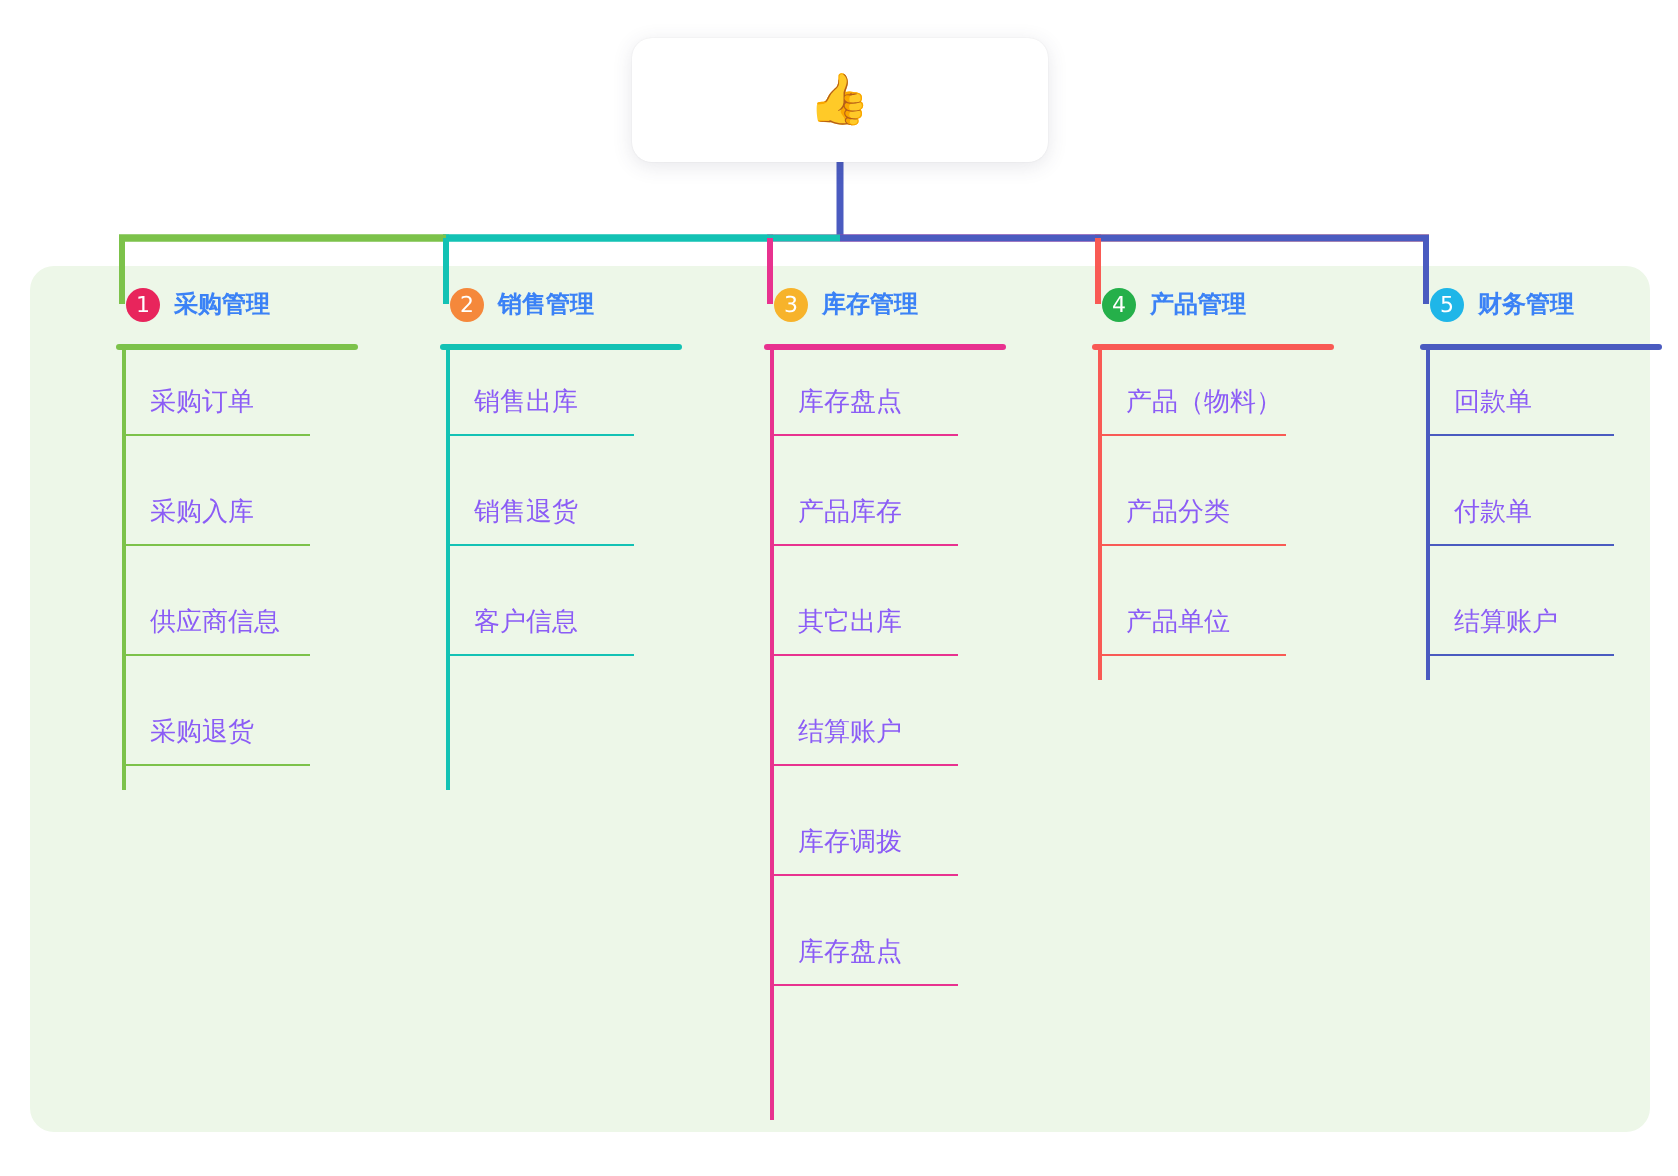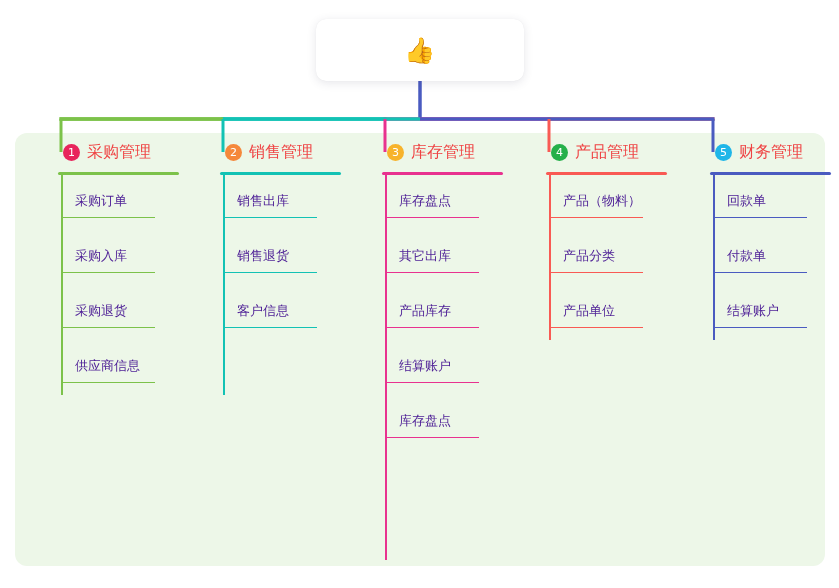--- a/index.html
+++ b/index.html
@@ -99,23 +99,24 @@
     height: 17px;
     border-radius: 50%;
     color: #ffffff;
     font-size: 11px;
     line-height: 17px;
     text-align: center;
     flex: 0 0 auto;
     font-family: "DejaVu Sans", sans-serif;
   }
   .col-title {
-    font-size: 16px;
-    color: #ef4444;
+    font-size: 12px;
+    color: #3b82f6;
     white-space: nowrap;
+    font-weight: bold;
   }
   .head-rule {
     position: absolute;
     left: 19px;
     top: 39px;
     height: 3px;
     width: 121px;
     border-radius: 2px;
   }
   
@@ -133,21 +134,21 @@
   }
   .item {
     position: relative;
     height: 55px;
   }
   .item-label {
     position: absolute;
     left: 36px;
     top: 17px;
     font-size: 13px;
-    color: #4c1d95;
+    color: #8b5cf6;
     white-space: nowrap;
   }
   .item-rule {
     position: absolute;
     left: 22px;
     top: 42px;
     height: 1.2px;
     width: 94px;
   }
 </style>
@@ -191,27 +192,27 @@
         <div class="items">
           <div class="item">
             <span class="item-label">采购订单</span>
             <div class="item-rule" style="background: rgb(124, 194, 74);"></div>
           </div>
           <div class="item">
             <span class="item-label">采购入库</span>
             <div class="item-rule" style="background: rgb(124, 194, 74);"></div>
           </div>
           <div class="item">
+            <span class="item-label">供应商信息</span>
+            <div class="item-rule" style="background: rgb(124, 194, 74);"></div>
+          </div>
+          <div class="item">
             <span class="item-label">采购退货</span>
             <div class="item-rule" style="background: rgb(124, 194, 74);"></div>
           </div>
-          <div class="item">
-            <span class="item-label">供应商信息</span>
-            <div class="item-rule" style="background: rgb(124, 194, 74);"></div>
-          </div>
         </div>
       </div>
       <div class="column" style="left: 186px;">
         <div class="col-head">
           <span class="badge" style="background: rgb(245, 136, 59);">2</span>
           <span class="col-title">销售管理</span>
         </div>
         <div class="head-rule" style="background: rgb(19, 194, 180);"></div>
         <div class="col-stem" style="background: rgb(19, 194, 180); height: 220px;"></div>
         <div class="items">
@@ -235,29 +236,33 @@
           <span class="col-title">库存管理</span>
         </div>
         <div class="head-rule" style="background: rgb(232, 50, 143);"></div>
         <div class="col-stem" style="background: rgb(232, 50, 143); height: 385px;"></div>
         <div class="items">
           <div class="item">
             <span class="item-label">库存盘点</span>
             <div class="item-rule" style="background: rgb(232, 50, 143);"></div>
           </div>
           <div class="item">
+            <span class="item-label">产品库存</span>
+            <div class="item-rule" style="background: rgb(232, 50, 143);"></div>
+          </div>
+          <div class="item">
             <span class="item-label">其它出库</span>
             <div class="item-rule" style="background: rgb(232, 50, 143);"></div>
           </div>
           <div class="item">
-            <span class="item-label">产品库存</span>
-            <div class="item-rule" style="background: rgb(232, 50, 143);"></div>
-          </div>
-          <div class="item">
             <span class="item-label">结算账户</span>
+            <div class="item-rule" style="background: rgb(232, 50, 143);"></div>
+          </div>
+          <div class="item">
+            <span class="item-label">库存调拨</span>
             <div class="item-rule" style="background: rgb(232, 50, 143);"></div>
           </div>
           <div class="item">
             <span class="item-label">库存盘点</span>
             <div class="item-rule" style="background: rgb(232, 50, 143);"></div>
           </div>
         </div>
       </div>
       <div class="column" style="left: 512px;">
         <div class="col-head">

